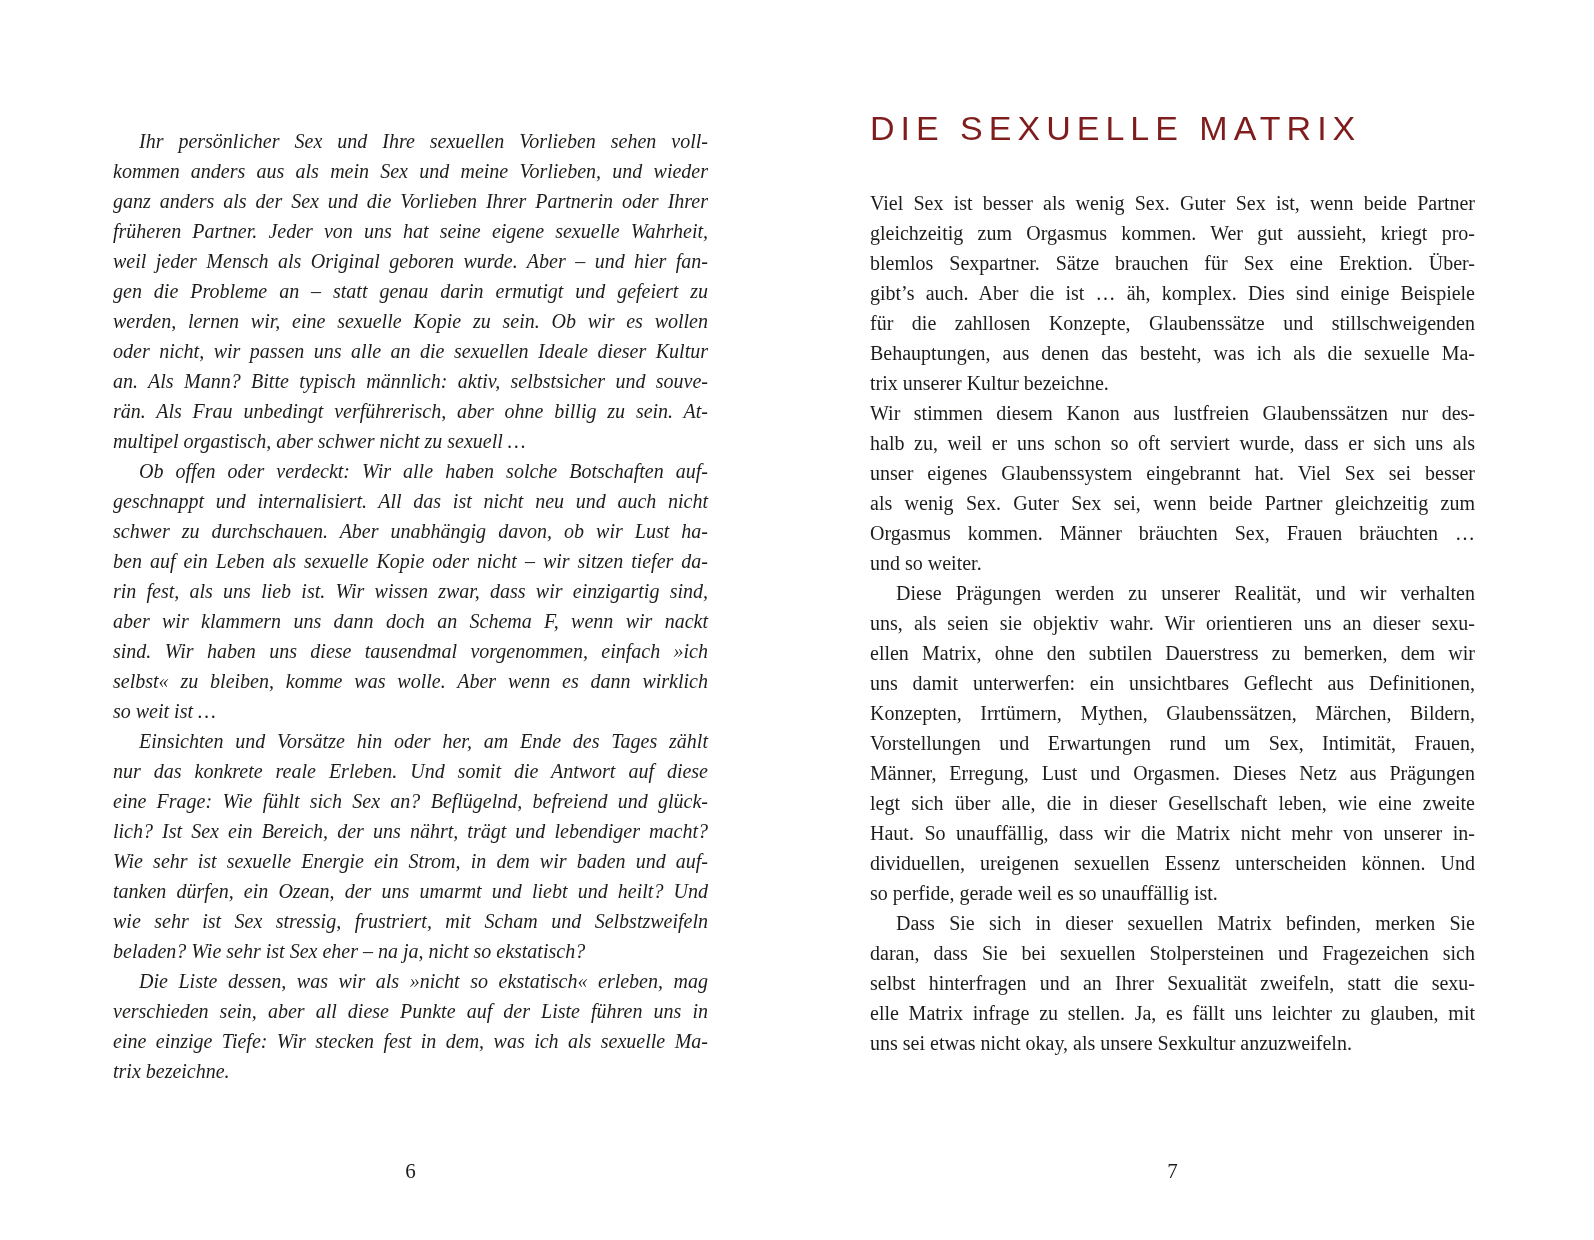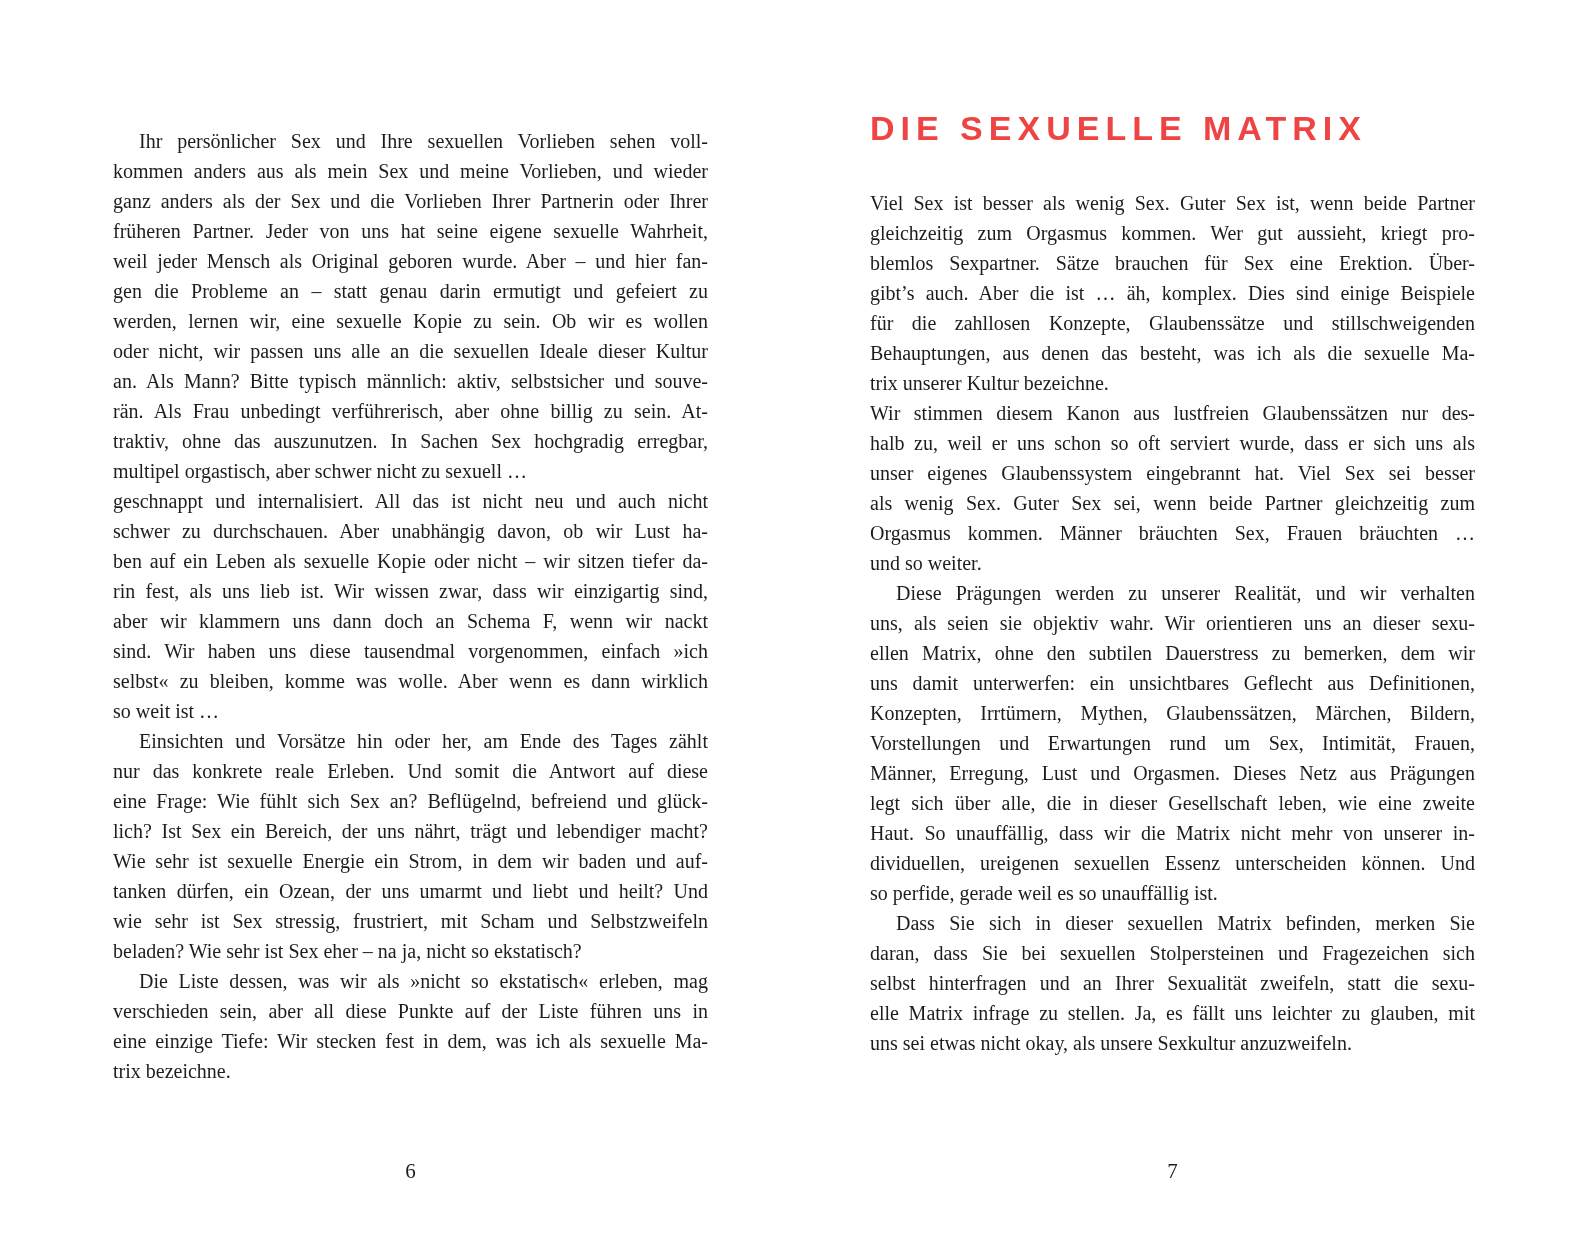--- a/index.html
+++ b/index.html
@@ -12,30 +12,30 @@
   }
   .spread{position:absolute;inset:0;}
   .page{position:absolute;top:0;height:1240px;}
   .page.left{left:113px;width:595px;}
   .page.right{left:870px;width:605px;}
 
   .heading{
     position:absolute;top:106px;left:0;width:100%;
     margin:0;
     font-family:"Liberation Sans", sans-serif;
-    font-weight:700;
+    font-weight:400;
     font-size:34px;
     line-height:44px;
     letter-spacing:6px;
-    color:#ef4444;
+    color:#7f1d1d;
     white-space:nowrap;
   }
 
   .body{position:absolute;left:0;width:100%;}
-  .page.left  .body{top:126px;}
+  .page.left  .body{top:126px;font-style:italic;}
   .page.right .body{top:188px;}
 
   .line{
     font-size:20px;
     line-height:30px;
     color:#1d1d1b;
     text-align:justify;
   }
   .line.j{ text-align-last:justify; }
   .line.ind{ text-indent:26px; }
@@ -57,22 +57,22 @@
         <div class="line j ind">Ihr persönlicher Sex und Ihre sexuellen Vorlieben sehen voll-</div>
         <div class="line j">kommen anders aus als mein Sex und meine Vorlieben, und wieder</div>
         <div class="line j">ganz anders als der Sex und die Vorlieben Ihrer Partnerin oder Ihrer</div>
         <div class="line j">früheren Partner. Jeder von uns hat seine eigene sexuelle Wahrheit,</div>
         <div class="line j">weil jeder Mensch als Original geboren wurde. Aber – und hier fan-</div>
         <div class="line j">gen die Probleme an – statt genau darin ermutigt und gefeiert zu</div>
         <div class="line j">werden, lernen wir, eine sexuelle Kopie zu sein. Ob wir es wollen</div>
         <div class="line j">oder nicht, wir passen uns alle an die sexuellen Ideale dieser Kultur</div>
         <div class="line j">an. Als Mann? Bitte typisch männlich: aktiv, selbstsicher und souve-</div>
         <div class="line j">rän. Als Frau unbedingt verführerisch, aber ohne billig zu sein. At-</div>
-        <div class="line j">traktiv, ohne das auszunutzen. In Sachen Sex hochgradig erregbar,</div>
         <div class="line">multipel orgastisch, aber schwer nicht zu sexuell …</div>
+        <div class="line j ind">Ob offen oder verdeckt: Wir alle haben solche Botschaften auf-</div>
         <div class="line j">geschnappt und internalisiert. All das ist nicht neu und auch nicht</div>
         <div class="line j">schwer zu durchschauen. Aber unabhängig davon, ob wir Lust ha-</div>
         <div class="line j">ben auf ein Leben als sexuelle Kopie oder nicht – wir sitzen tiefer da-</div>
         <div class="line j">rin fest, als uns lieb ist. Wir wissen zwar, dass wir einzigartig sind,</div>
         <div class="line j">aber wir klammern uns dann doch an Schema F, wenn wir nackt</div>
         <div class="line j">sind. Wir haben uns diese tausendmal vorgenommen, einfach »ich</div>
         <div class="line j">selbst« zu bleiben, komme was wolle. Aber wenn es dann wirklich</div>
         <div class="line">so weit ist …</div>
         <div class="line j ind">Einsichten und Vorsätze hin oder her, am Ende des Tages zählt</div>
         <div class="line j">nur das konkrete reale Erleben. Und somit die Antwort auf diese</div>

